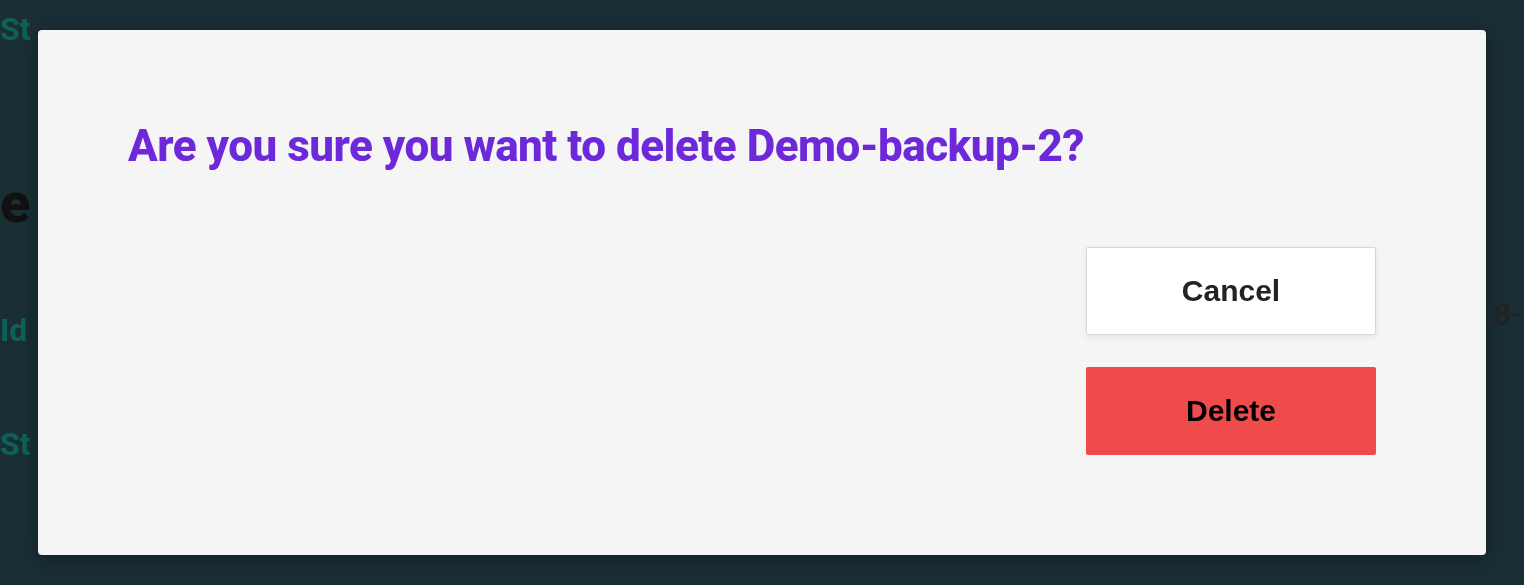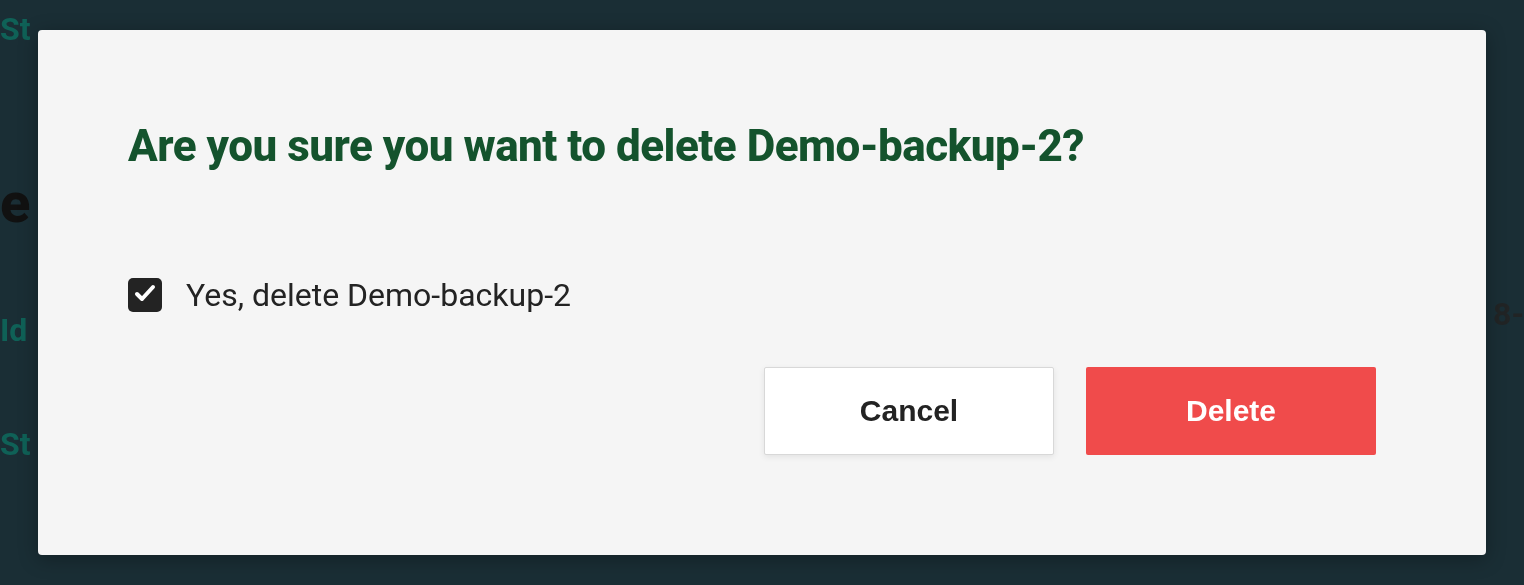--- a/index.html
+++ b/index.html
@@ -45,23 +45,23 @@
       width: 1448px;
       height: 525px;
       background: #f5f5f5;
       border-radius: 4px;
       padding: 90px 90px 60px 90px;
       box-shadow: 0 4px 20px rgba(0,0,0,0.3);
     }
     .modal-title {
       font-size: 44px;
       font-weight: 800;
-      color: #14532d;
+      color: #6d28d9;
       letter-spacing: -0.5px;
-      margin-bottom: 104px;
+      margin-bottom: 64px;
     }
     .checkbox-row {
       display: flex;
       align-items: center;
       gap: 24px;
       margin-bottom: 90px;
     }
     .checkbox {
       width: 34px;
       height: 34px;
@@ -82,20 +82,21 @@
       font-weight: 400;
       color: #232323;
     }
     .button-row {
       display: flex;
       justify-content: flex-end;
       gap: 32px;
       position: absolute;
       bottom: 100px;
       right: 110px;
+      flex-direction: column;
     }
     .btn {
       width: 290px;
       height: 88px;
       font-size: 30px;
       font-weight: 700;
       border: none;
       cursor: pointer;
       display: flex;
       align-items: center;
@@ -103,44 +104,34 @@
       border-radius: 2px;
     }
     .btn-cancel {
       background: #ffffff;
       color: #232323;
       border: 1px solid #d8d8d8;
       box-shadow: 0 2px 6px rgba(0,0,0,0.08);
     }
     .btn-delete {
       background: #f04b4b;
-      color: #ffffff;
+      color: #000000;
     }
   </style>
 </head>
 <body>
 
 <div class="bg-text bg-st1">St</div>
 <div class="bg-heading-dark">e</div>
 <div class="bg-text bg-id">Id</div>
 <div class="bg-text bg-cr">Cr</div>
 <div class="bg-text bg-st2">St</div>
 <div class="bg-text bg-right">8-</div>
 
 <div class="modal">
   <h1 class="modal-title">Are you sure you want to delete Demo-backup-2?</h1>
 
-  <div class="checkbox-row">
-    <div class="checkbox">
-      <span>
-        <svg viewBox="0 0 24 24" fill="none" stroke="#ffffff" stroke-width="4" stroke-linecap="round" stroke-linejoin="round">
-          <polyline points="4 13 9 18 20 6"></polyline>
-        </svg>
-      </span>
-    </div>
-    <span class="checkbox-label">Yes, delete Demo-backup-2</span>
-  </div>
 
   <div class="button-row">
     <button class="btn btn-cancel">Cancel</button>
     <button class="btn btn-delete">Delete</button>
   </div>
 </div>
 
 </body></html>

